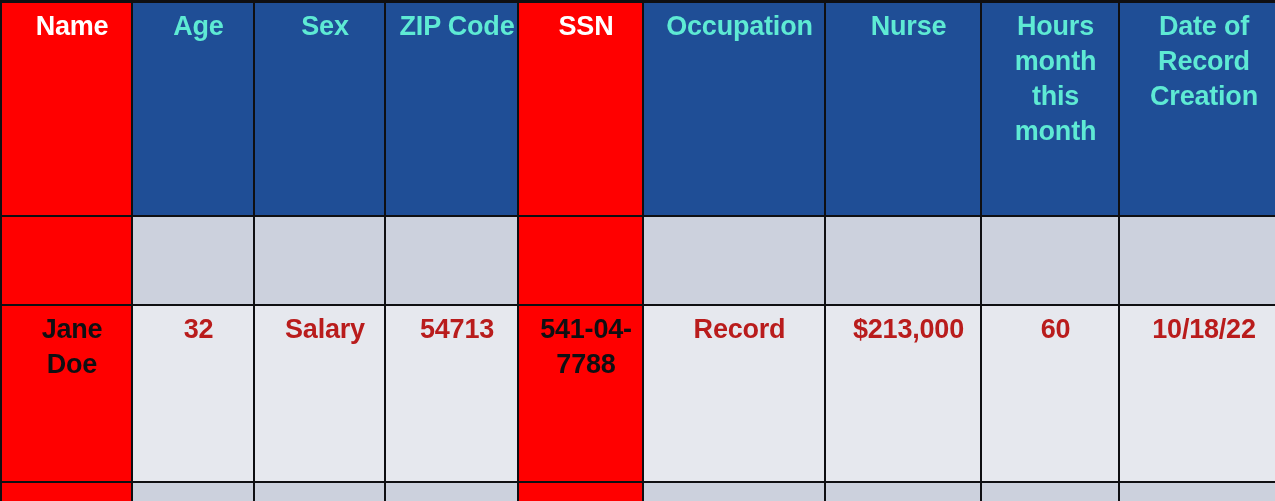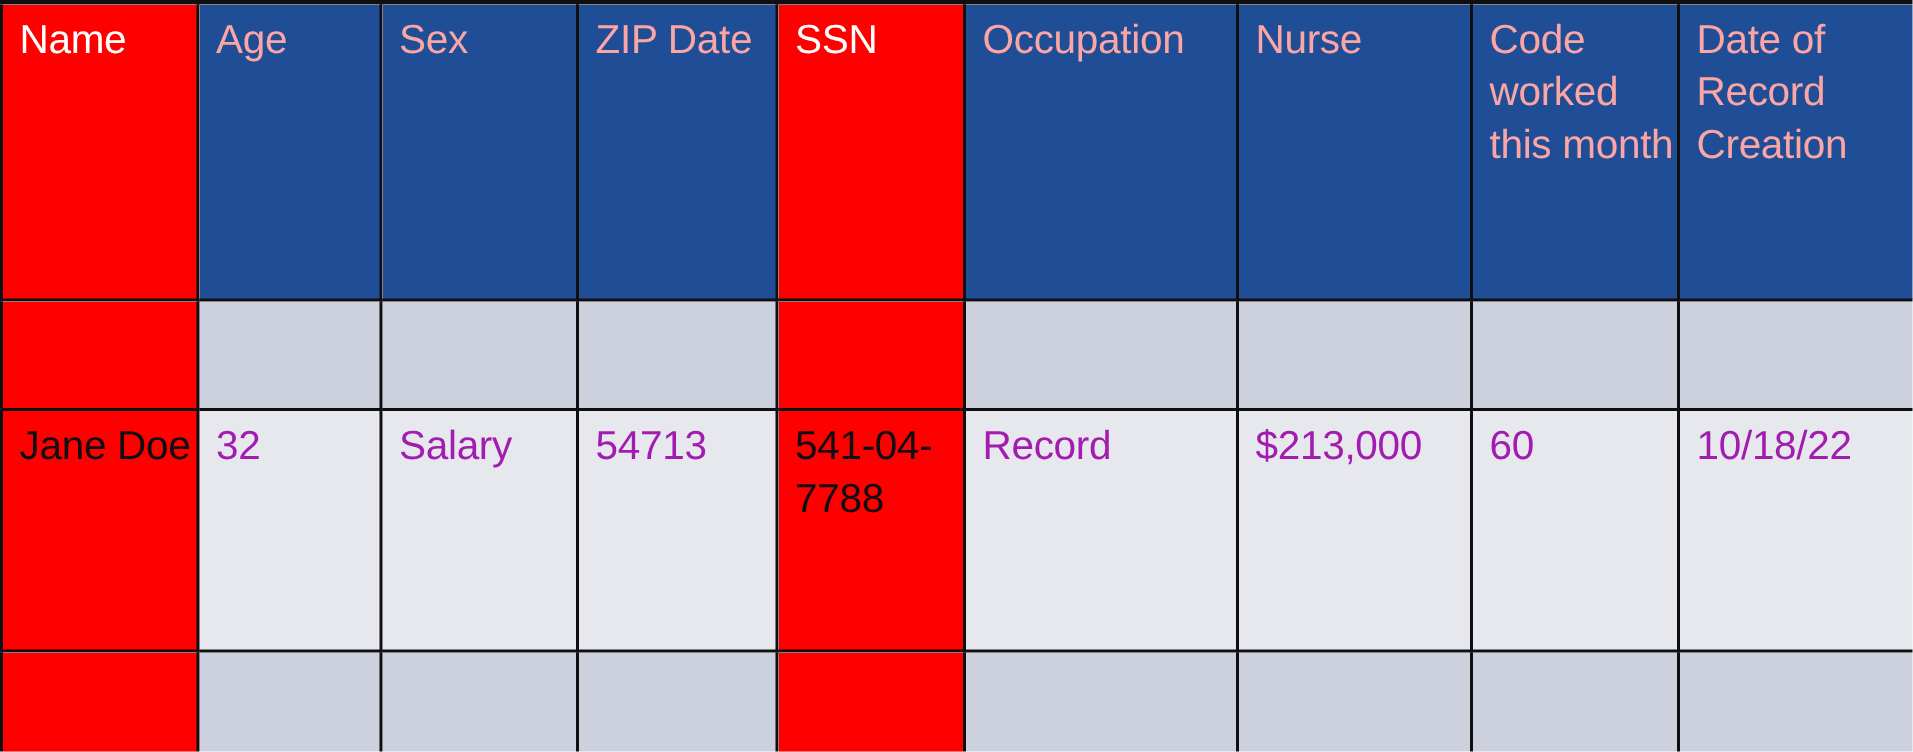--- a/index.html
+++ b/index.html
@@ -29,25 +29,25 @@
     border-top: 3px solid #0f0f12;
     border-bottom: 3px solid #0f0f12;
   }
 
   table.pii-table td,
   table.pii-table th {
     border-left: 2px solid #0f0f12;
     border-right: 2px solid #0f0f12;
     border-top: 2px solid #0f0f12;
     border-bottom: 2px solid #0f0f12;
-    padding: 6px 0 0 11px;
+    padding: 6px 0 16px 11px;
     margin: 0;
     vertical-align: top;
-    text-align: left;
-    font-weight: normal;
+    text-align: center;
+    font-weight: bold;
     font-size: 27px;
     line-height: 35px;
     letter-spacing: -0.2px;
     overflow: hidden;
     word-wrap: break-word;
     overflow-wrap: break-word;
   }
 
   
   col.c0 { width: 131px; }
@@ -60,25 +60,25 @@
   col.c7 { width: 138px; }
   col.c8 { width: 159px; }
 
   
   tr.header-row th { height: 190px; }
   tr.spacer-row td { height: 65px; }
   tr.data-row td   { height: 153px; margin-left: 21px; }
   tr.spacer-row-bottom td { height: 70px; }
 
   
-  .fill-blue      { background: #1f4e96; color: #fca5a5; }
+  .fill-blue      { background: #1f4e96; color: #5eead4; }
   .fill-red       { background: #ff0000; color: #ffffff; }
   .fill-red-dark  { background: #ff0000; color: #0f0f12; }
   .fill-gray-dark { background: #ccd1dd; color: #0f0f12; }
-  .fill-gray-lite { background: #e6e8ee; color: #a21caf; }
+  .fill-gray-lite { background: #e6e8ee; color: #b91c1c; }
 
   .cell-text { display: block; }
 </style>
 </head>
 <body>
 
 <div id="table-wrap">
   <table class="pii-table">
     <colgroup>
       <col class="c0">
@@ -96,33 +96,33 @@
         <th class="fill-red">
             <span class="cell-text">Name</span>
           </th>
         <th class="fill-blue">
             <span class="cell-text">Age</span>
           </th>
         <th class="fill-blue">
             <span class="cell-text">Sex</span>
           </th>
         <th class="fill-blue">
-            <span class="cell-text">ZIP Date</span>
+            <span class="cell-text">ZIP Code</span>
           </th>
         <th class="fill-red">
             <span class="cell-text">SSN</span>
           </th>
         <th class="fill-blue">
             <span class="cell-text">Occupation</span>
           </th>
         <th class="fill-blue">
             <span class="cell-text">Nurse</span>
           </th>
         <th class="fill-blue">
-            <span class="cell-text">Code worked this month</span>
+            <span class="cell-text">Hours month this month</span>
           </th>
         <th class="fill-blue">
             <span class="cell-text">Date of Record Creation</span>
           </th>
       </tr>
     </thead>
     <tbody>
       <tr class="spacer-row">
         <td class="fill-red">
             <span class="cell-text"></span>

